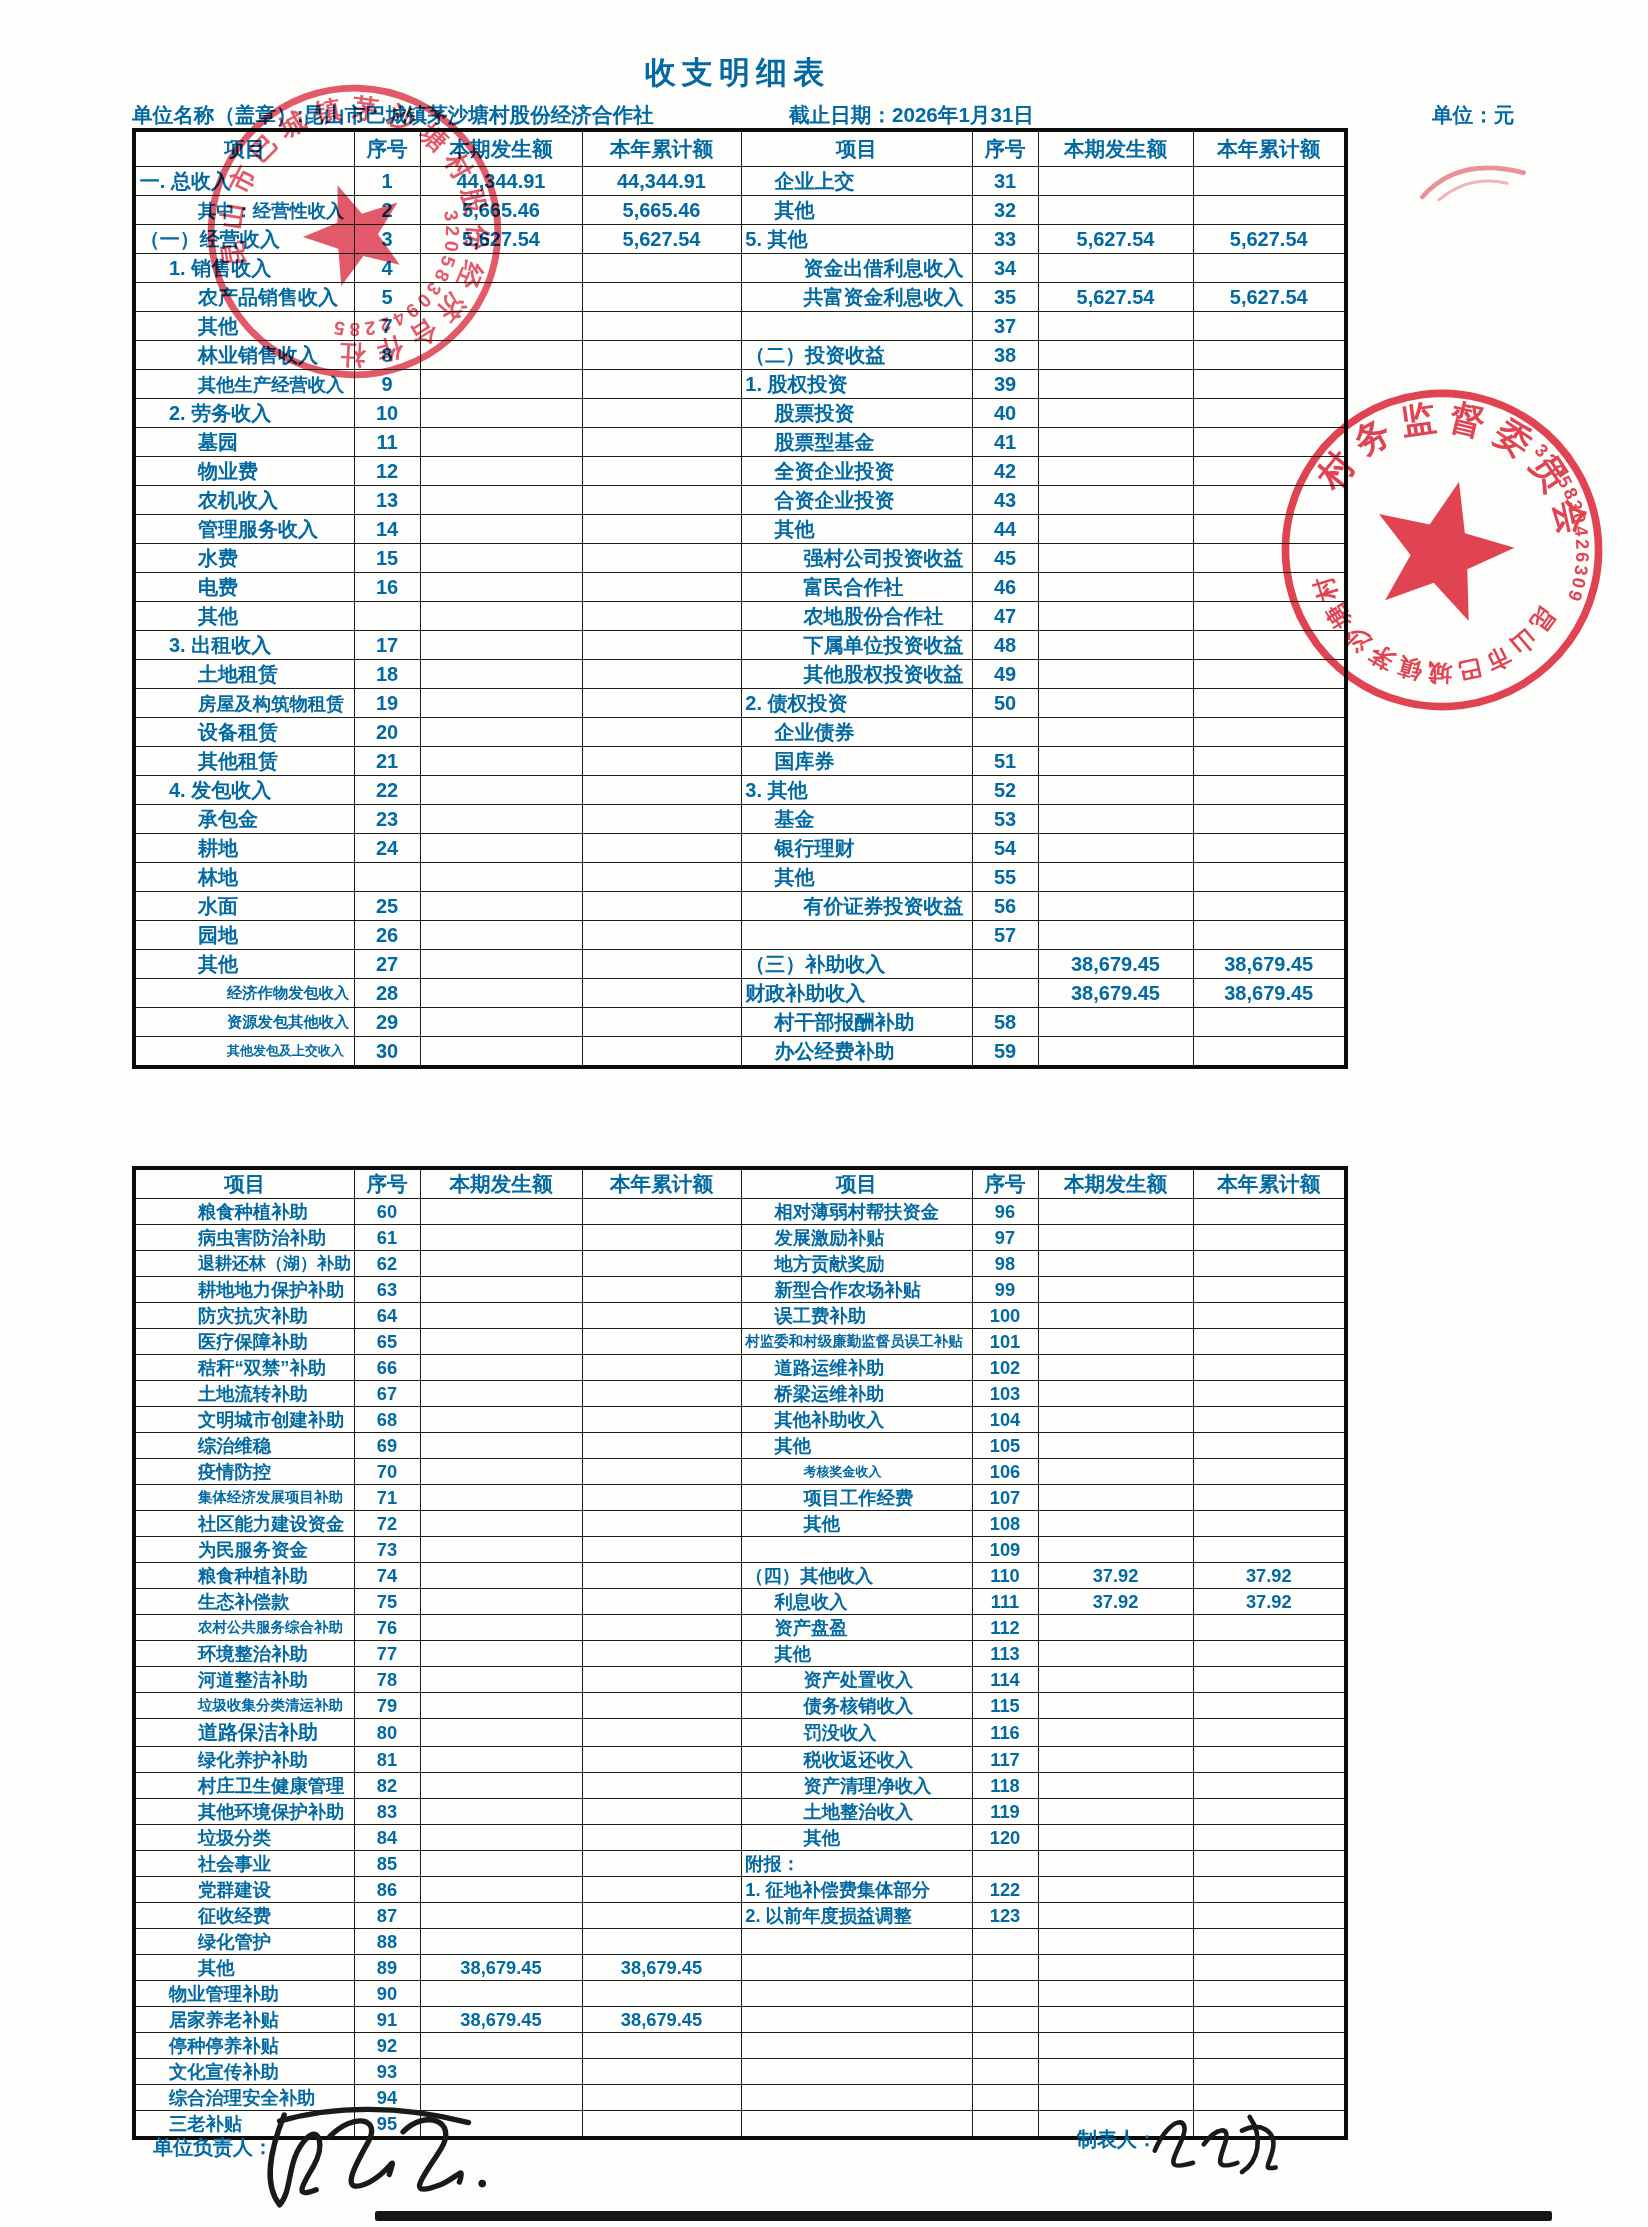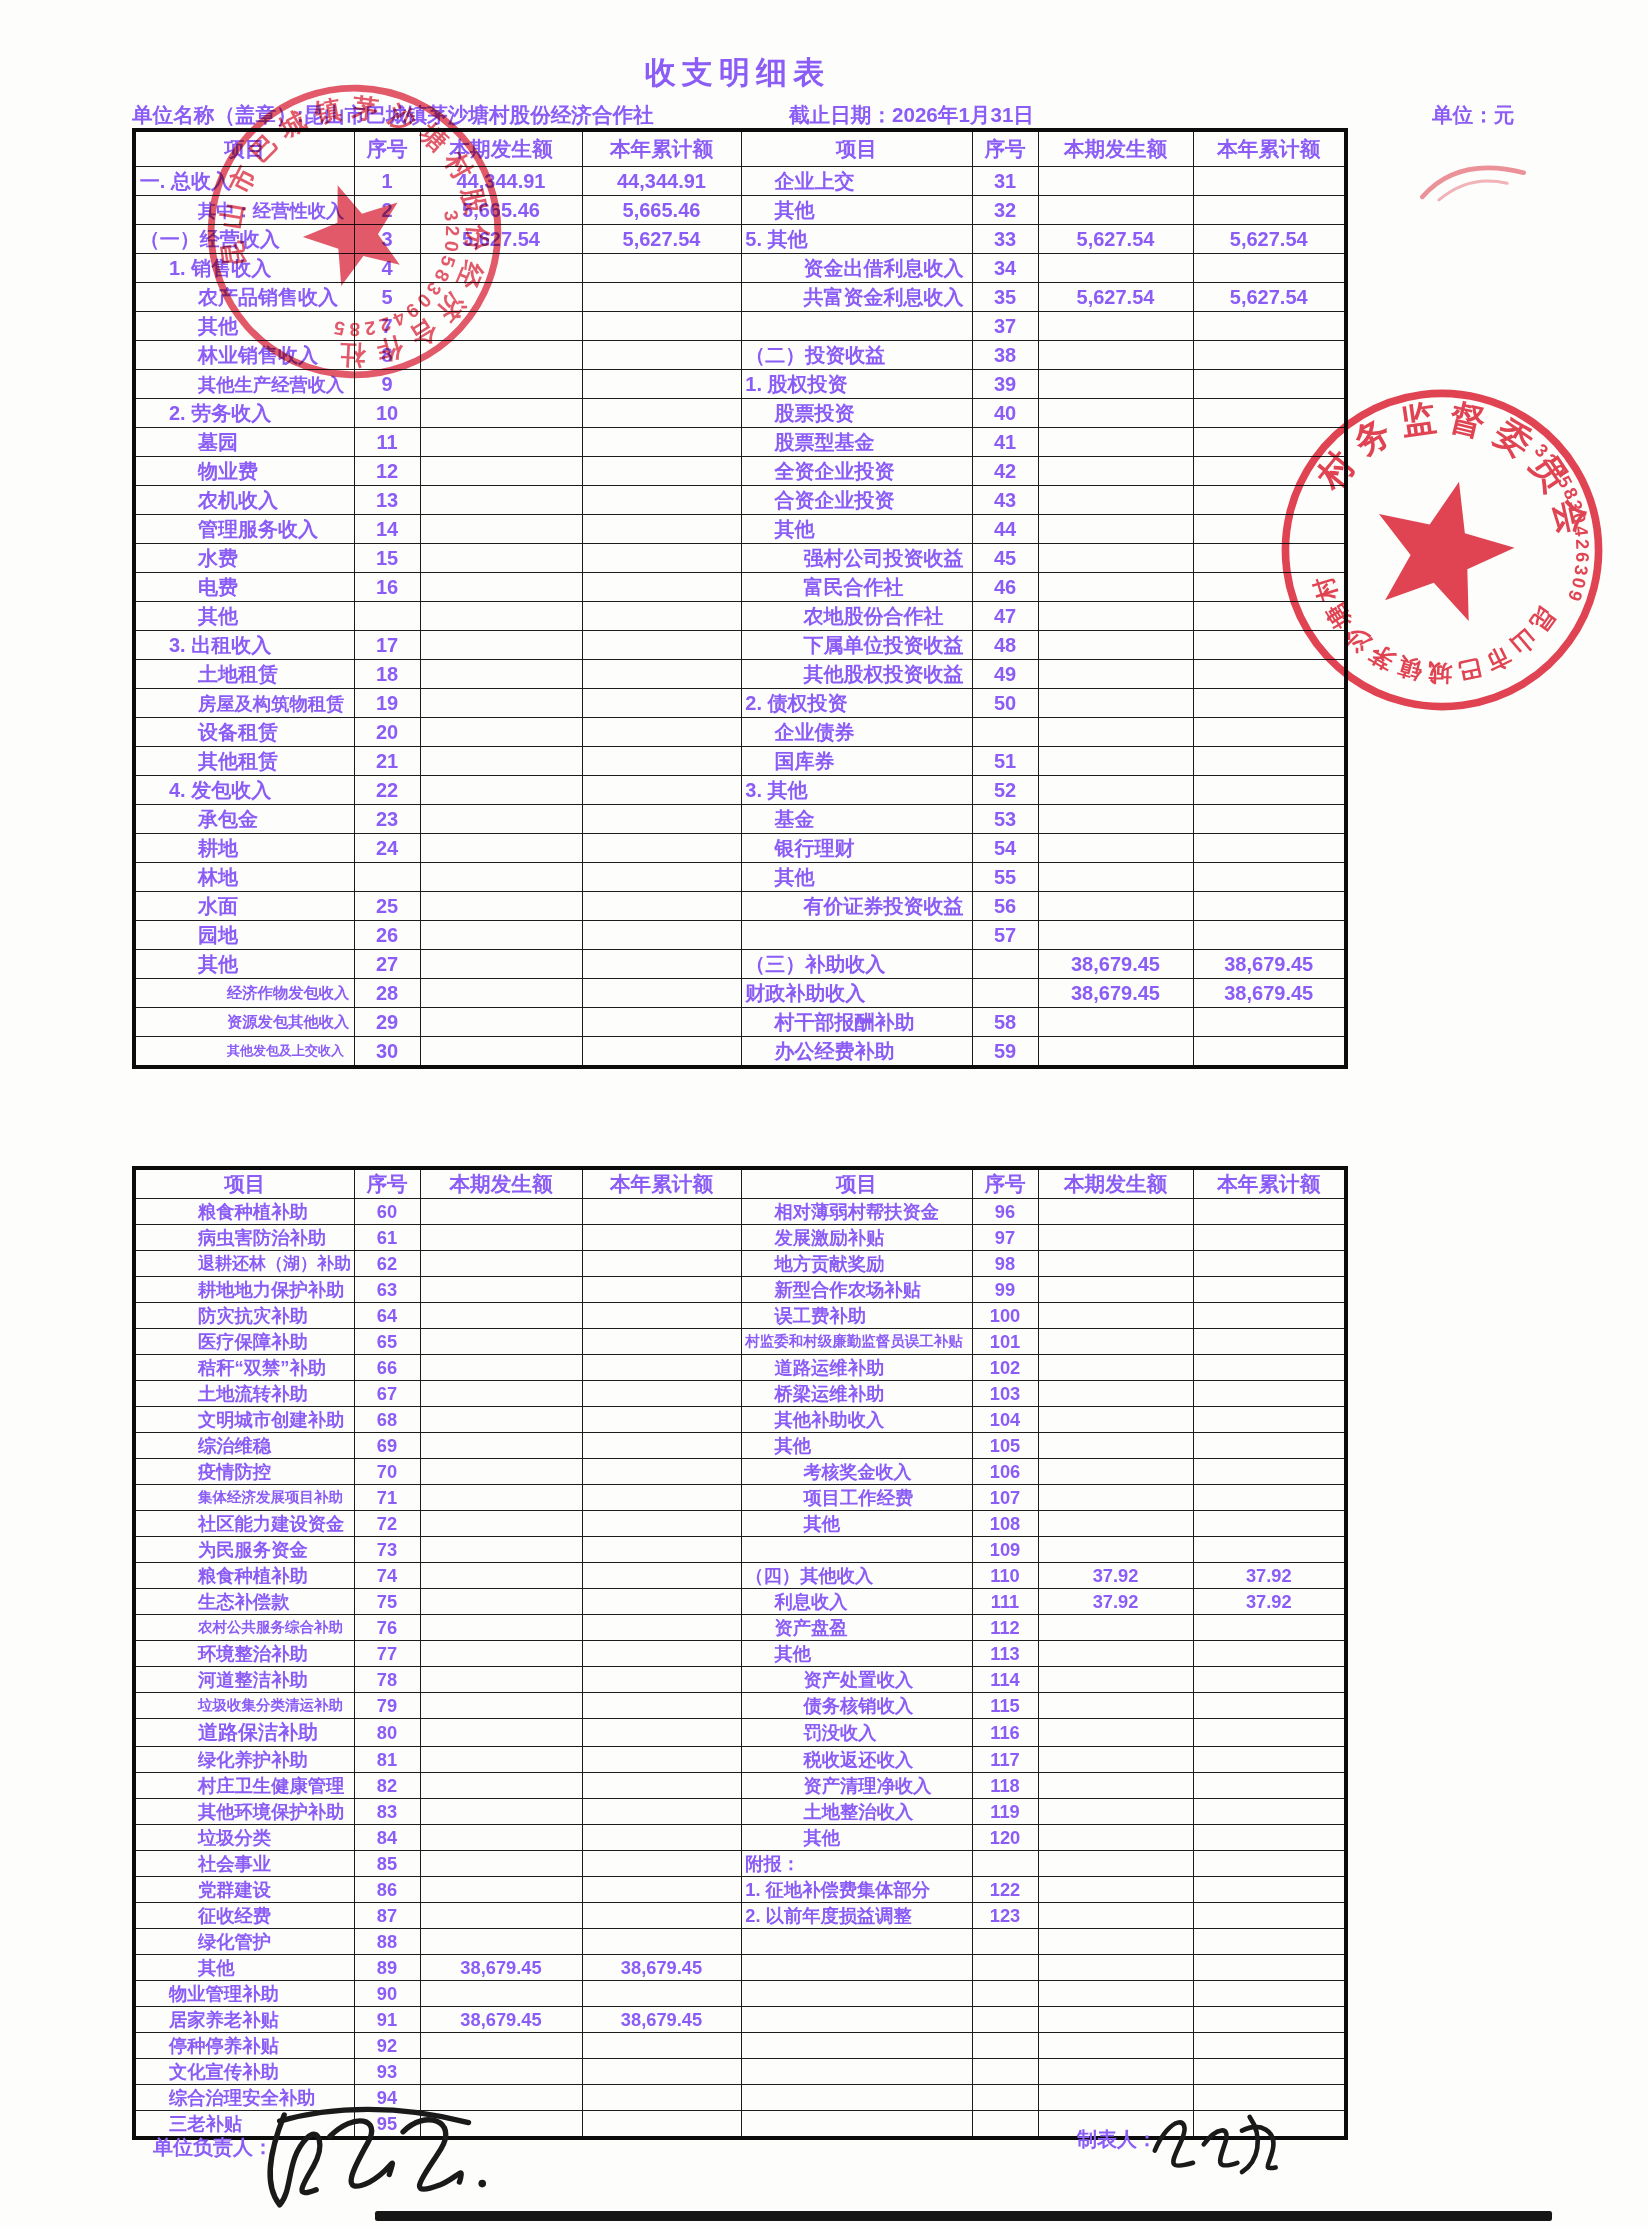--- a/index.html
+++ b/index.html
@@ -1,17 +1,17 @@
 <!DOCTYPE html>
 <html style="font-size:12.2px"><head>
 <meta charset="utf-8">
 <style>
   html,body{margin:0;padding:0;background:#e8e8e8;}
   .page{position:relative;width:1648px;height:2227px;background:#fdfdfc;overflow:hidden;
-        font-family:"Liberation Sans","DejaVu Sans",sans-serif;color:#8b5cf6;}
+        font-family:"Liberation Sans","DejaVu Sans",sans-serif;color:#0369a1;}
   .title{position:absolute;left:132px;top:52px;width:1211px;text-align:center;
          font-size:31px;font-weight:700;letter-spacing:6.1px;}
   .meta{position:absolute;top:101px;left:0;width:1648px;font-size:20.6px;font-weight:600;}
   .meta .m1{position:absolute;left:132px;top:0;}
   .meta .m2{position:absolute;left:789px;top:0;}
   .meta .m3{position:absolute;left:1432px;top:0;}
   table.sheet{position:absolute;left:132px;width:1211px;border-collapse:collapse;
               table-layout:fixed;border:4.6px solid #0c0c0c;}
   #table1{top:128px;}
   #table2{top:1166px;}
@@ -501,21 +501,21 @@
           <td class="item" style="padding-left: 33px; font-size: 18.3px;">其他</td>
           <td class="mid">105</td>
           <td class="mid"></td>
           <td class="mid"></td>
         </tr>
         <tr>
           <td class="item" style="padding-left: 62px; font-size: 18.3px;">疫情防控</td>
           <td class="mid">70</td>
           <td class="mid"></td>
           <td class="mid"></td>
-          <td class="item" style="padding-left: 62px; font-size: 18px;">考核奖金收入</td>
+          <td class="item" style="padding-left: 62px; font-size: 13px;">考核奖金收入</td>
           <td class="mid">106</td>
           <td class="mid"></td>
           <td class="mid"></td>
         </tr>
         <tr>
           <td class="item" style="padding-left: 62px; font-size: 14.5px;">集体经济发展项目补助</td>
           <td class="mid">71</td>
           <td class="mid"></td>
           <td class="mid"></td>
           <td class="item" style="padding-left: 62px; font-size: 18.3px;">项目工作经费</td>

